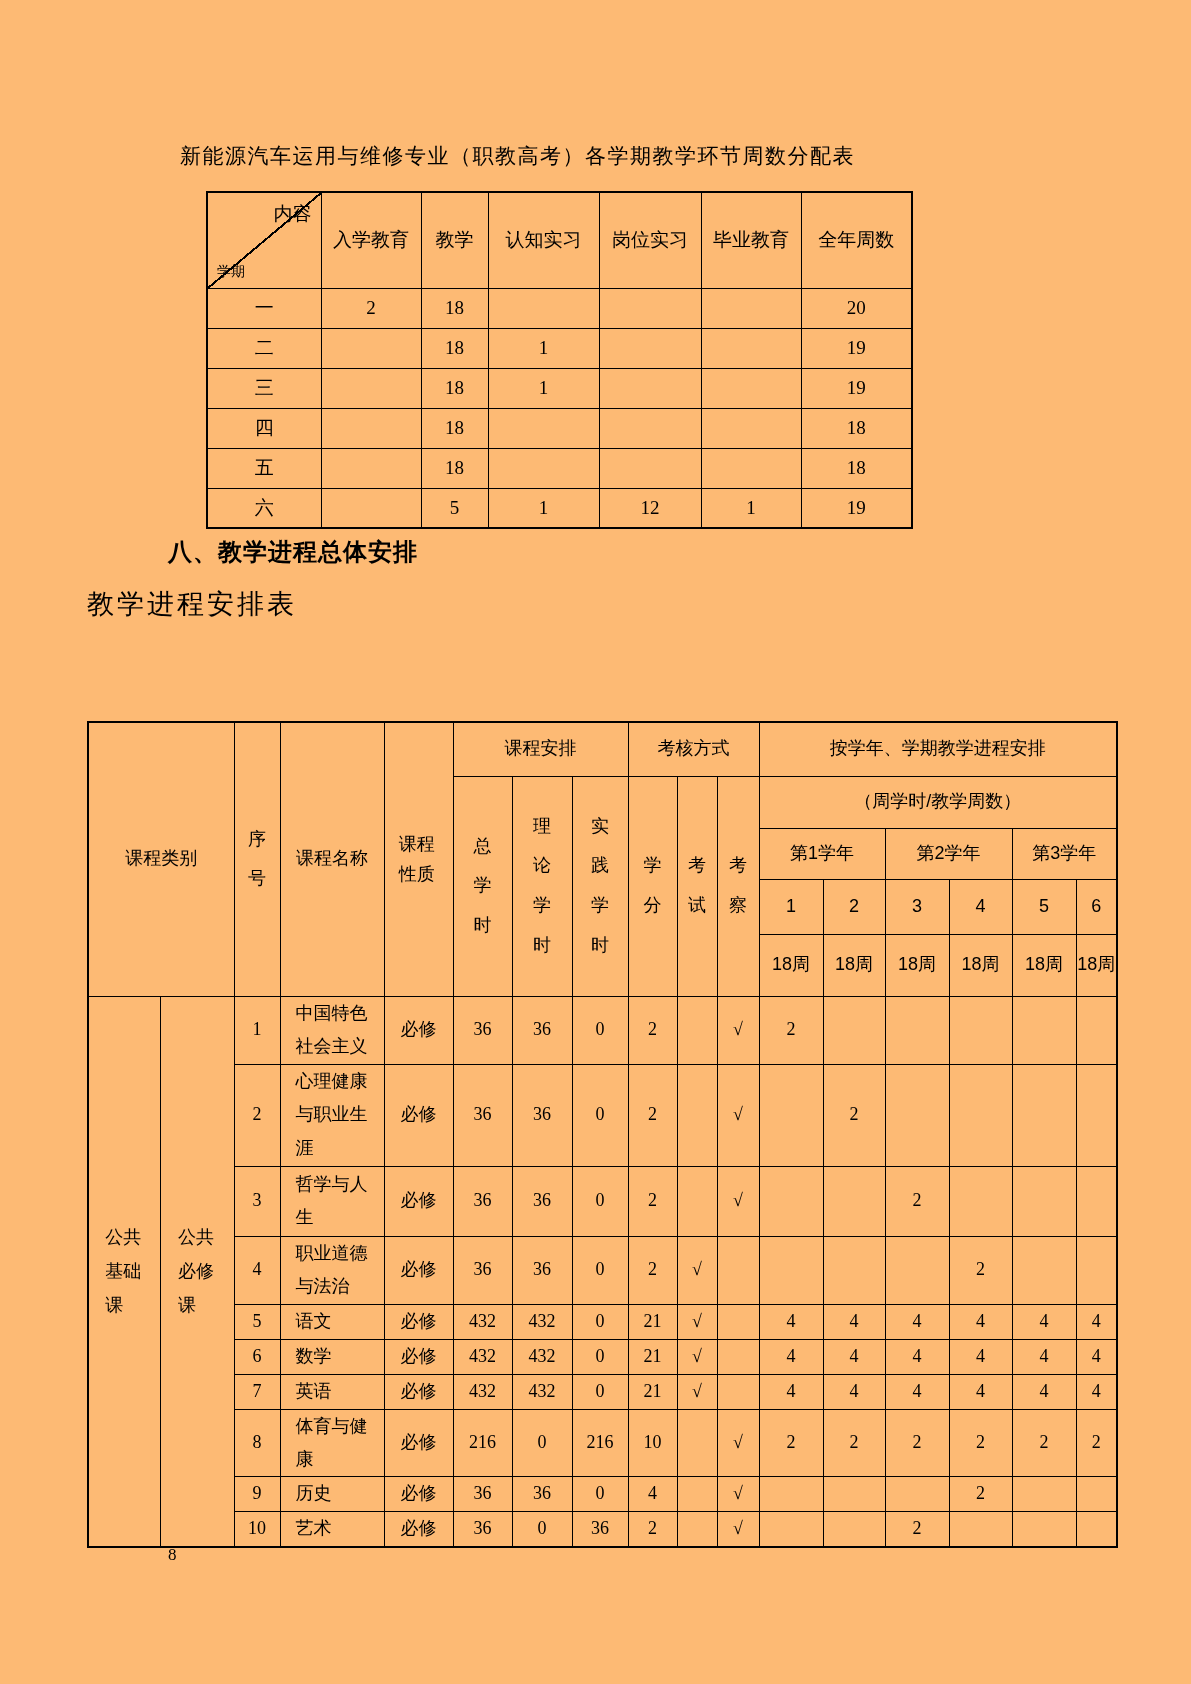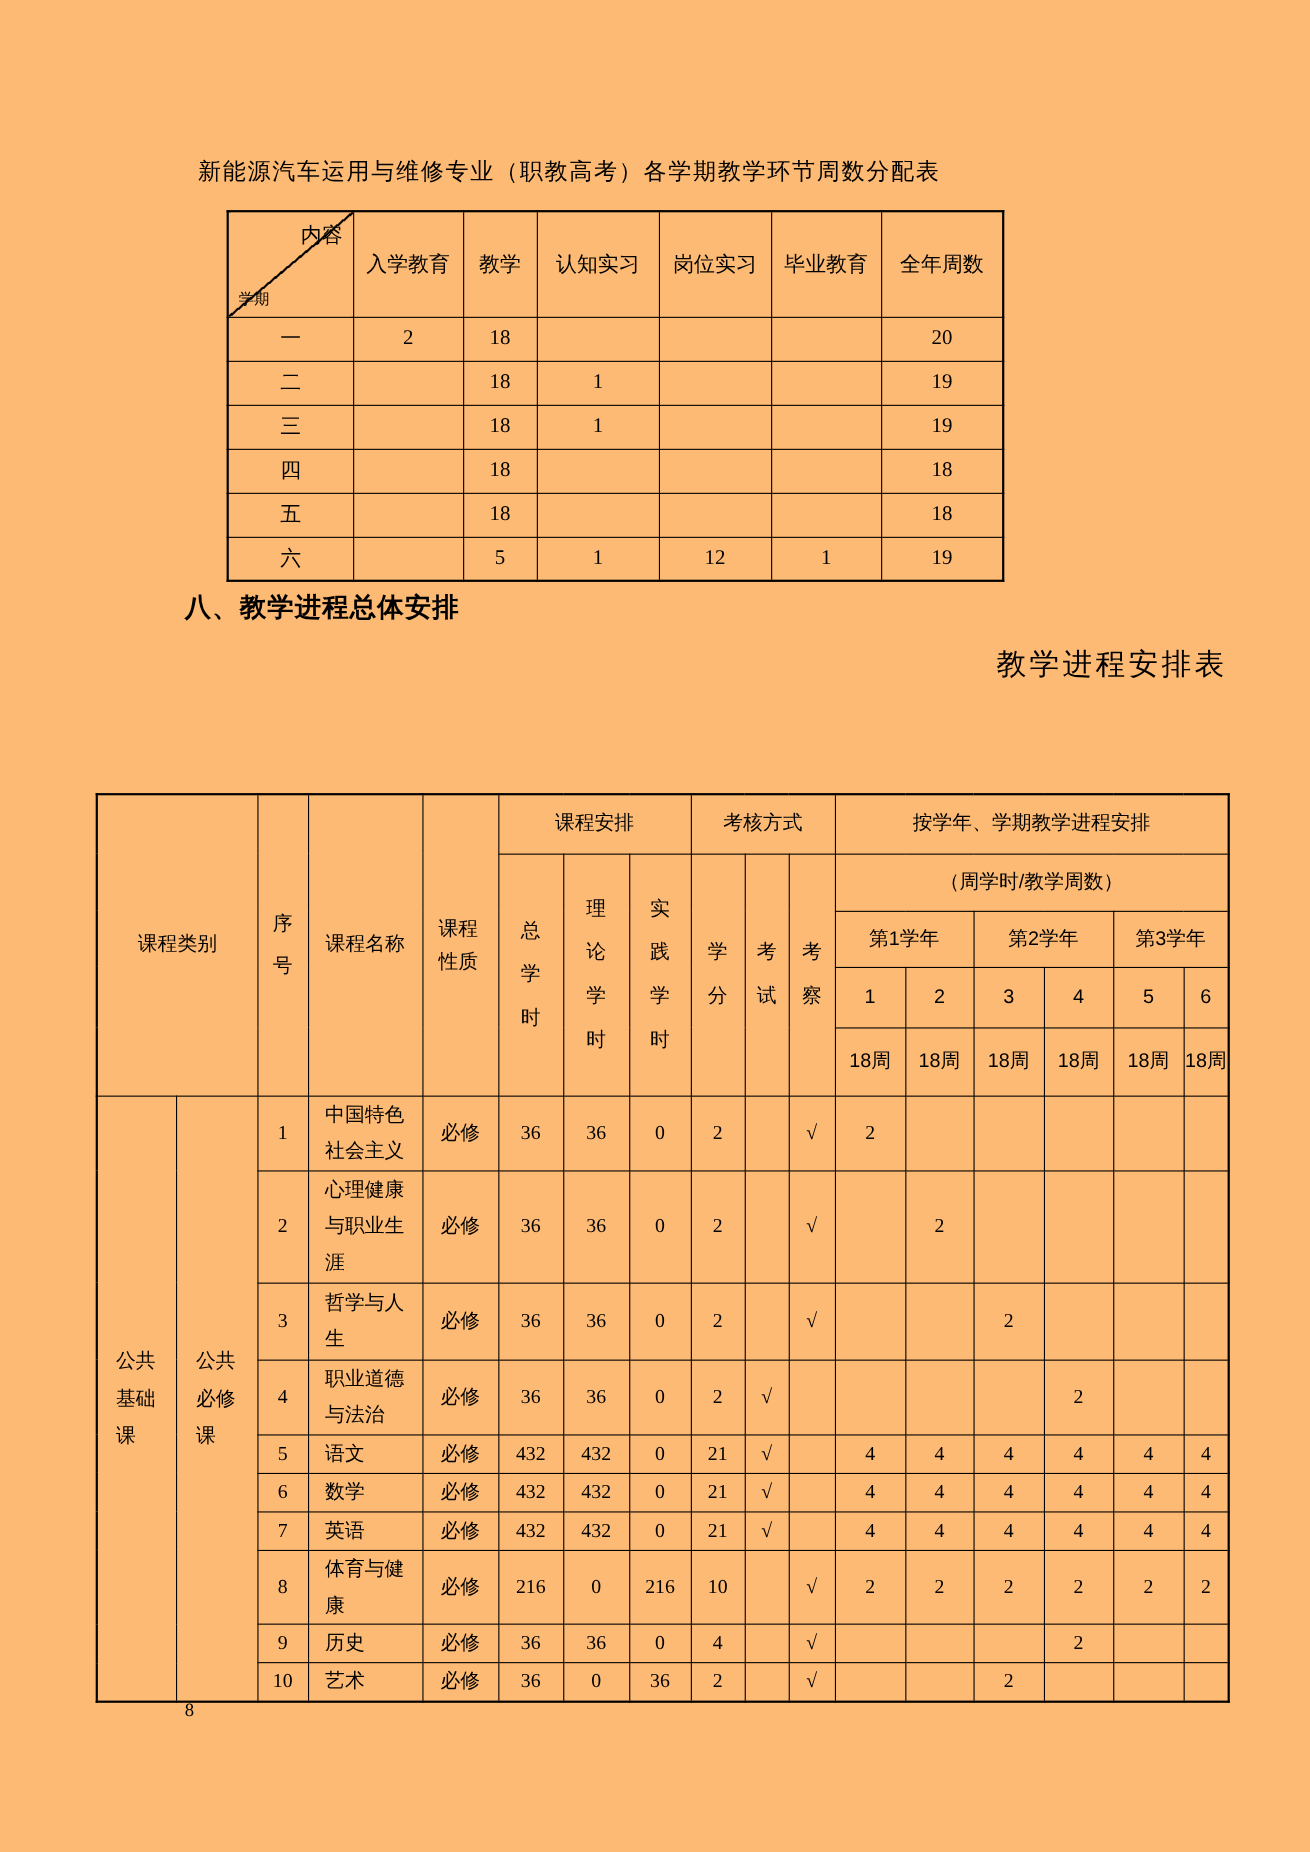--- a/index.html
+++ b/index.html
@@ -41,21 +41,21 @@
   .diag-bottom { position: absolute; bottom: 7px; left: 9px; font-size: 14px; }
 
   
   .sec-heading {
     position: absolute; top: 536px; left: 168px; margin: 0;
     font-family: "Liberation Sans", "DejaVu Sans", sans-serif;
     font-size: 24px; font-weight: bold; letter-spacing: 1px;
   }
   .t2-title {
     position: absolute; top: 586px; left: 87px; width: 1029px;
-    text-align: right; font-size: 27px; letter-spacing: 3px;
+    text-align: left; font-size: 27px; letter-spacing: 3px;
   }
 
   
   table.t2 {
     position: absolute; top: 721px; left: 87px;
     border-collapse: collapse; table-layout: fixed;
     border: 2px solid #000;
   }
   .t2 td {
     border: 1px solid #000;

